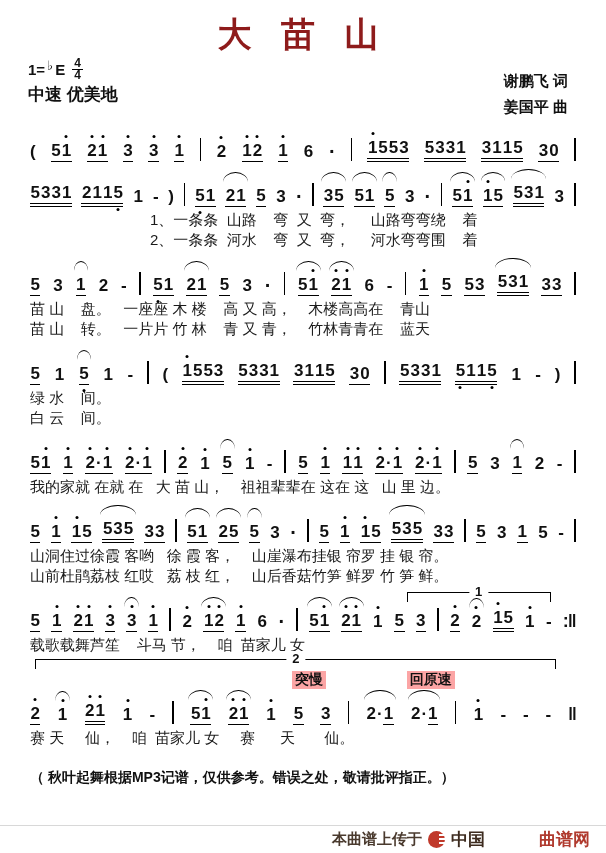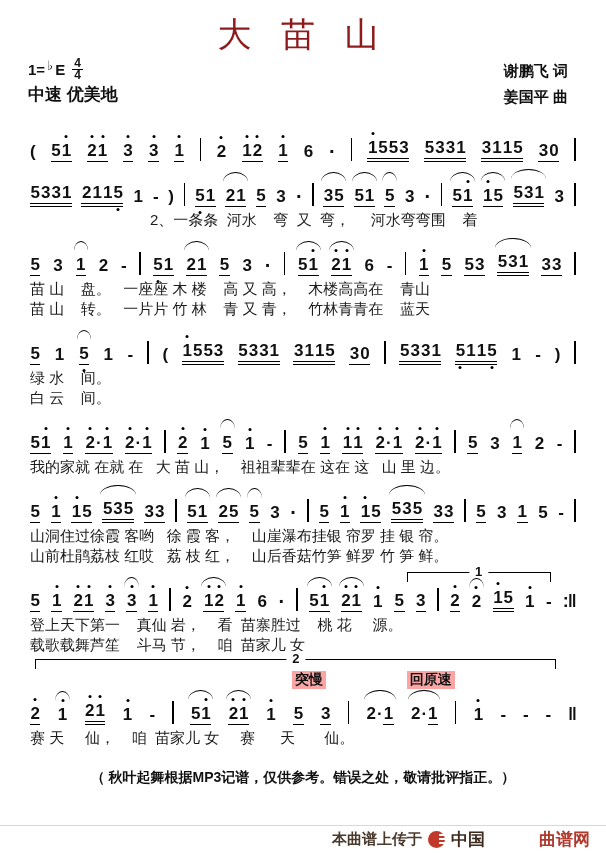--- a/index.html
+++ b/index.html
@@ -4,34 +4,34 @@
 <style>
   html,body{margin:0;padding:0;}
   body{
     width:606px;height:853px;overflow:hidden;background:#ffffff;
     font-family:"Liberation Sans","DejaVu Sans",sans-serif;color:#111;
     position:relative;
   }
   
   .header{position:relative;padding-top:12px;height:108px;}
   .title{
-    text-align:center;font-size:34px;font-weight:normal;color:#8e1b1b;
+    text-align:center;font-size:34px;font-weight:bold;color:#8e1b1b;
     letter-spacing:10px;line-height:44px;
   }
   .subtitle{
     text-align:center;font-size:17px;font-weight:bold;color:#8e1b1b;
     line-height:26px;
   }
   .keyblock{position:absolute;left:28px;top:58px;font-size:15px;font-weight:bold;line-height:20px;}
   .keyline{display:flex;align-items:center;gap:2px;}
   .flat{font-size:13px;vertical-align:super;position:relative;top:-4px;}
   .frac{display:inline-flex;flex-direction:column;align-items:center;font-size:12px;line-height:11px;margin-left:5px;font-weight:bold;}
   .frac .num{border-bottom:1.2px solid #000;padding:0 2px;}
   .tempo{font-size:17px;font-weight:bold;margin-top:4px;}
-  .credits{position:absolute;right:38px;top:58px;text-align:left;font-size:15px;font-weight:bold;line-height:26px;}
+  .credits{position:absolute;right:38px;top:68px;text-align:left;font-size:15px;font-weight:bold;line-height:26px;}
   
   .score{padding:0 30px;}
   .mwrap{position:relative;}
   .mline{
     display:flex;justify-content:space-between;align-items:flex-end;
     height:42px;padding-top:16px;box-sizing:border-box;
     font-size:17px;font-weight:bold;margin-bottom:3px;
   }
   .g{position:relative;display:inline-flex;}
   .g.u1{border-bottom:1.6px solid #000;}
@@ -65,21 +65,21 @@
   .ebracket .elabel{
     position:absolute;top:-9px;left:50%;transform:translateX(-50%);
     background:#fff;padding:0 6px;font-size:13px;font-weight:bold;
   }
   .e1{top:2px;left:69%;width:26%;}
   .wrap8{position:relative;padding-top:24px;}
   .e2{top:0;left:1%;width:95%;}
   .tmark{position:absolute;top:12px;font-size:14px;font-weight:bold;background:#fca5a5;padding:0 3px;}
   .tmark.slow{left:48%;}
   .tmark.atempo{left:69%;}
-  .notecredit{text-align:center;font-size:14px;font-weight:bold;margin-top:21px;}
+  .notecredit{font-size:14px;font-weight:bold;margin-top:21px;}
   
   .footer{
     position:absolute;right:0;bottom:0;left:0;height:28px;
     border-top:1px solid #d8d8d8;
     display:flex;justify-content:flex-end;align-items:center;gap:6px;
     padding-right:16px;box-sizing:border-box;font-weight:bold;font-size:15px;
   }
   .uploadtext{color:#4a3a2e;}
   .sitelogo{
     width:17px;height:17px;border-radius:50%;background:#c0392b;position:relative;display:inline-block;
@@ -242,20 +242,21 @@
           <span class="c">5</span>
           <span class="c">3</span>
           <span class="c">1</span>
         </span>
         <span class="g">
           <span class="c">3</span>
         </span>
         <span class="bar"></span>
       </div>
     <div class="lyrblock">
+      <div class="lyr ind">1、一条条  山路    弯  又  弯，     山路弯弯绕    着</div>
       <div class="lyr ind">2、一条条  河水    弯  又  弯，     河水弯弯围    着</div>
     </div>
   </div>
 
   <div class="mwrap">
     <div class="mline">
         <span class="g u1">
           <span class="c">5</span>
         </span>
         <span class="g">
@@ -612,21 +613,20 @@
           <span class="c da">1</span>
           <span class="c">5</span>
         </span>
         <span class="g">
           <span class="c da">1</span>
         </span>
         <span class="dash">-</span>
         <span class="rep">:‖</span>
       </div>
     <div class="lyrblock">
-      <div class="lyr">登上天下第一    真仙 岩，    看  苗寨胜过    桃 花     源。</div>
       <div class="lyr">载歌载舞芦笙    斗马 节，    咱  苗家儿 女</div>
     </div>
   </div>
 
   <div class="mwrap wrap8">
     <div class="ebracket e2">
       <span class="elabel">2</span>
     </div>
     <span class="tmark slow">突慢</span>
     <span class="tmark atempo">回原速</span>

